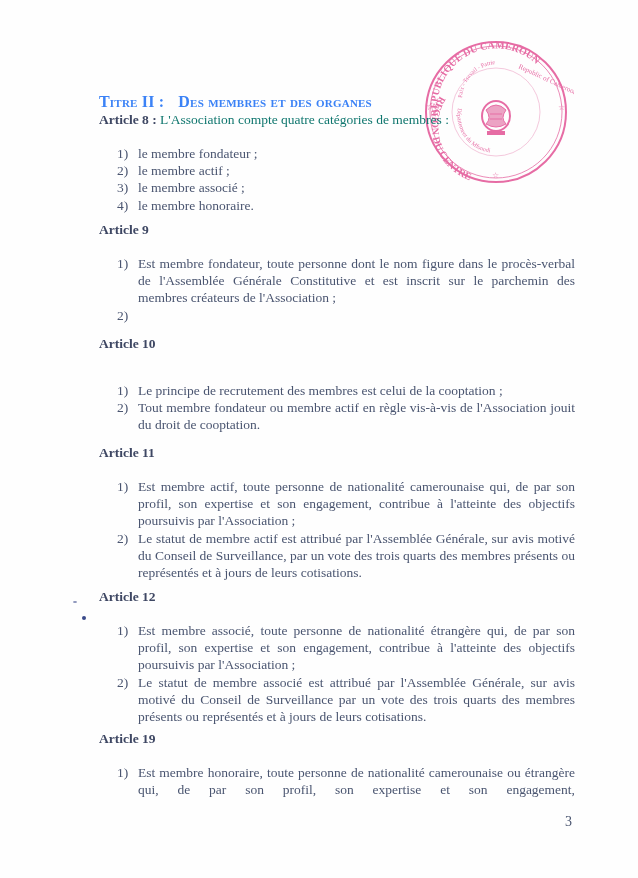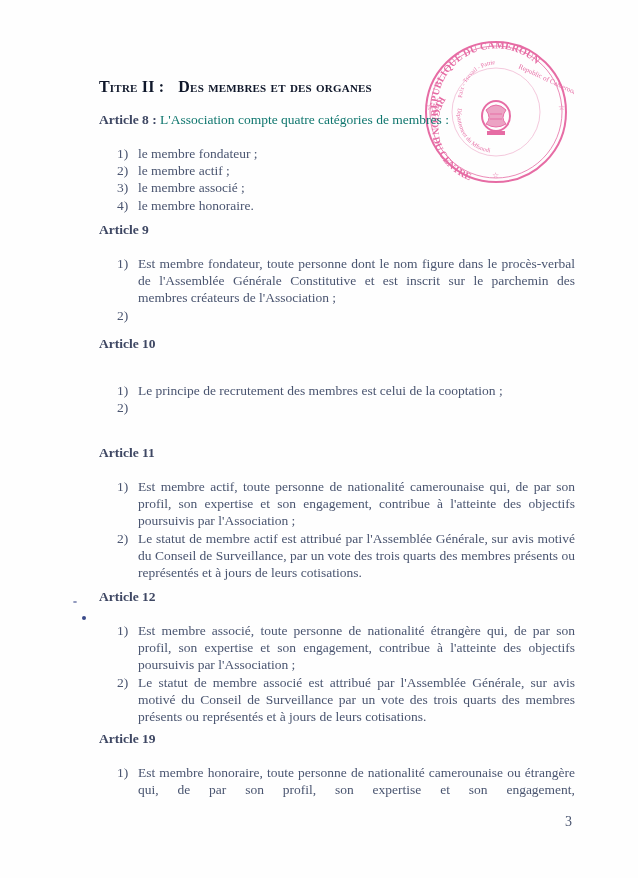--- a/index.html
+++ b/index.html
@@ -16,25 +16,25 @@
       color: #4a5570;
     }
     .page {
       position: absolute;
       left: 0; top: 0;
       width: 638px; height: 878px;
       background: #fefefe;
     }
     .title {
       position: absolute;
-      left: 99px; top: 78px;
+      left: 99px; top: 93px;
       font-family: "Liberation Serif", serif;
       font-weight: bold;
       font-size: 16px;
-      color: #0f172a;
+      color: #3b82f6;
       font-variant: small-caps;
       letter-spacing: 0.2px;
       white-space: nowrap;
     }
     .title .gap { display: inline-block; width: 14px; }
     .art-head {
       position: absolute;
       left: 99px;
       font-family: "Liberation Serif", serif;
       font-weight: bold;
@@ -144,21 +144,21 @@
 
   <div class="art-head" style="top:222px;">Article 9</div>
   <ol class="items" style="top:255px;">
     <li><span class="num">1)</span><span>Est membre fondateur, toute personne dont le nom figure dans le procès-verbal de l'Assemblée Générale Constitutive et est inscrit sur le parchemin des membres créateurs de l'Association ;</span></li>
     <li><span class="num">2)</span></li>
   </ol>
 
   <div class="art-head" style="top:336px;">Article 10</div>
   <ol class="items" style="top:382px;">
     <li><span class="num">1)</span><span>Le principe de recrutement des membres est celui de la cooptation ;</span></li>
-    <li><span class="num">2)</span></li>
+    <li><span class="num">2)</span><span>Tout membre fondateur ou membre actif en règle vis-à-vis de l'Association jouit du droit de cooptation.</span></li>
   </ol>
 
   <div class="art-head" style="top:445px;">Article 11</div>
   <ol class="items" style="top:478px;">
     <li><span class="num">1)</span><span>Est membre actif, toute personne de nationalité camerounaise qui, de par son profil, son expertise et son engagement, contribue à l'atteinte des objectifs poursuivis par l'Association ;</span></li>
     <li><span class="num">2)</span><span>Le statut de membre actif est attribué par l'Assemblée Générale, sur avis motivé du Conseil de Surveillance, par un vote des trois quarts des membres présents ou représentés et à jours de leurs cotisations.</span></li>
   </ol>
 
   <span class="speck" style="left:73px; top:601px; width:4px; height:2px; opacity:0.6;"></span>
   <span class="speck" style="left:82px; top:616px; width:4px; height:4px;"></span>

